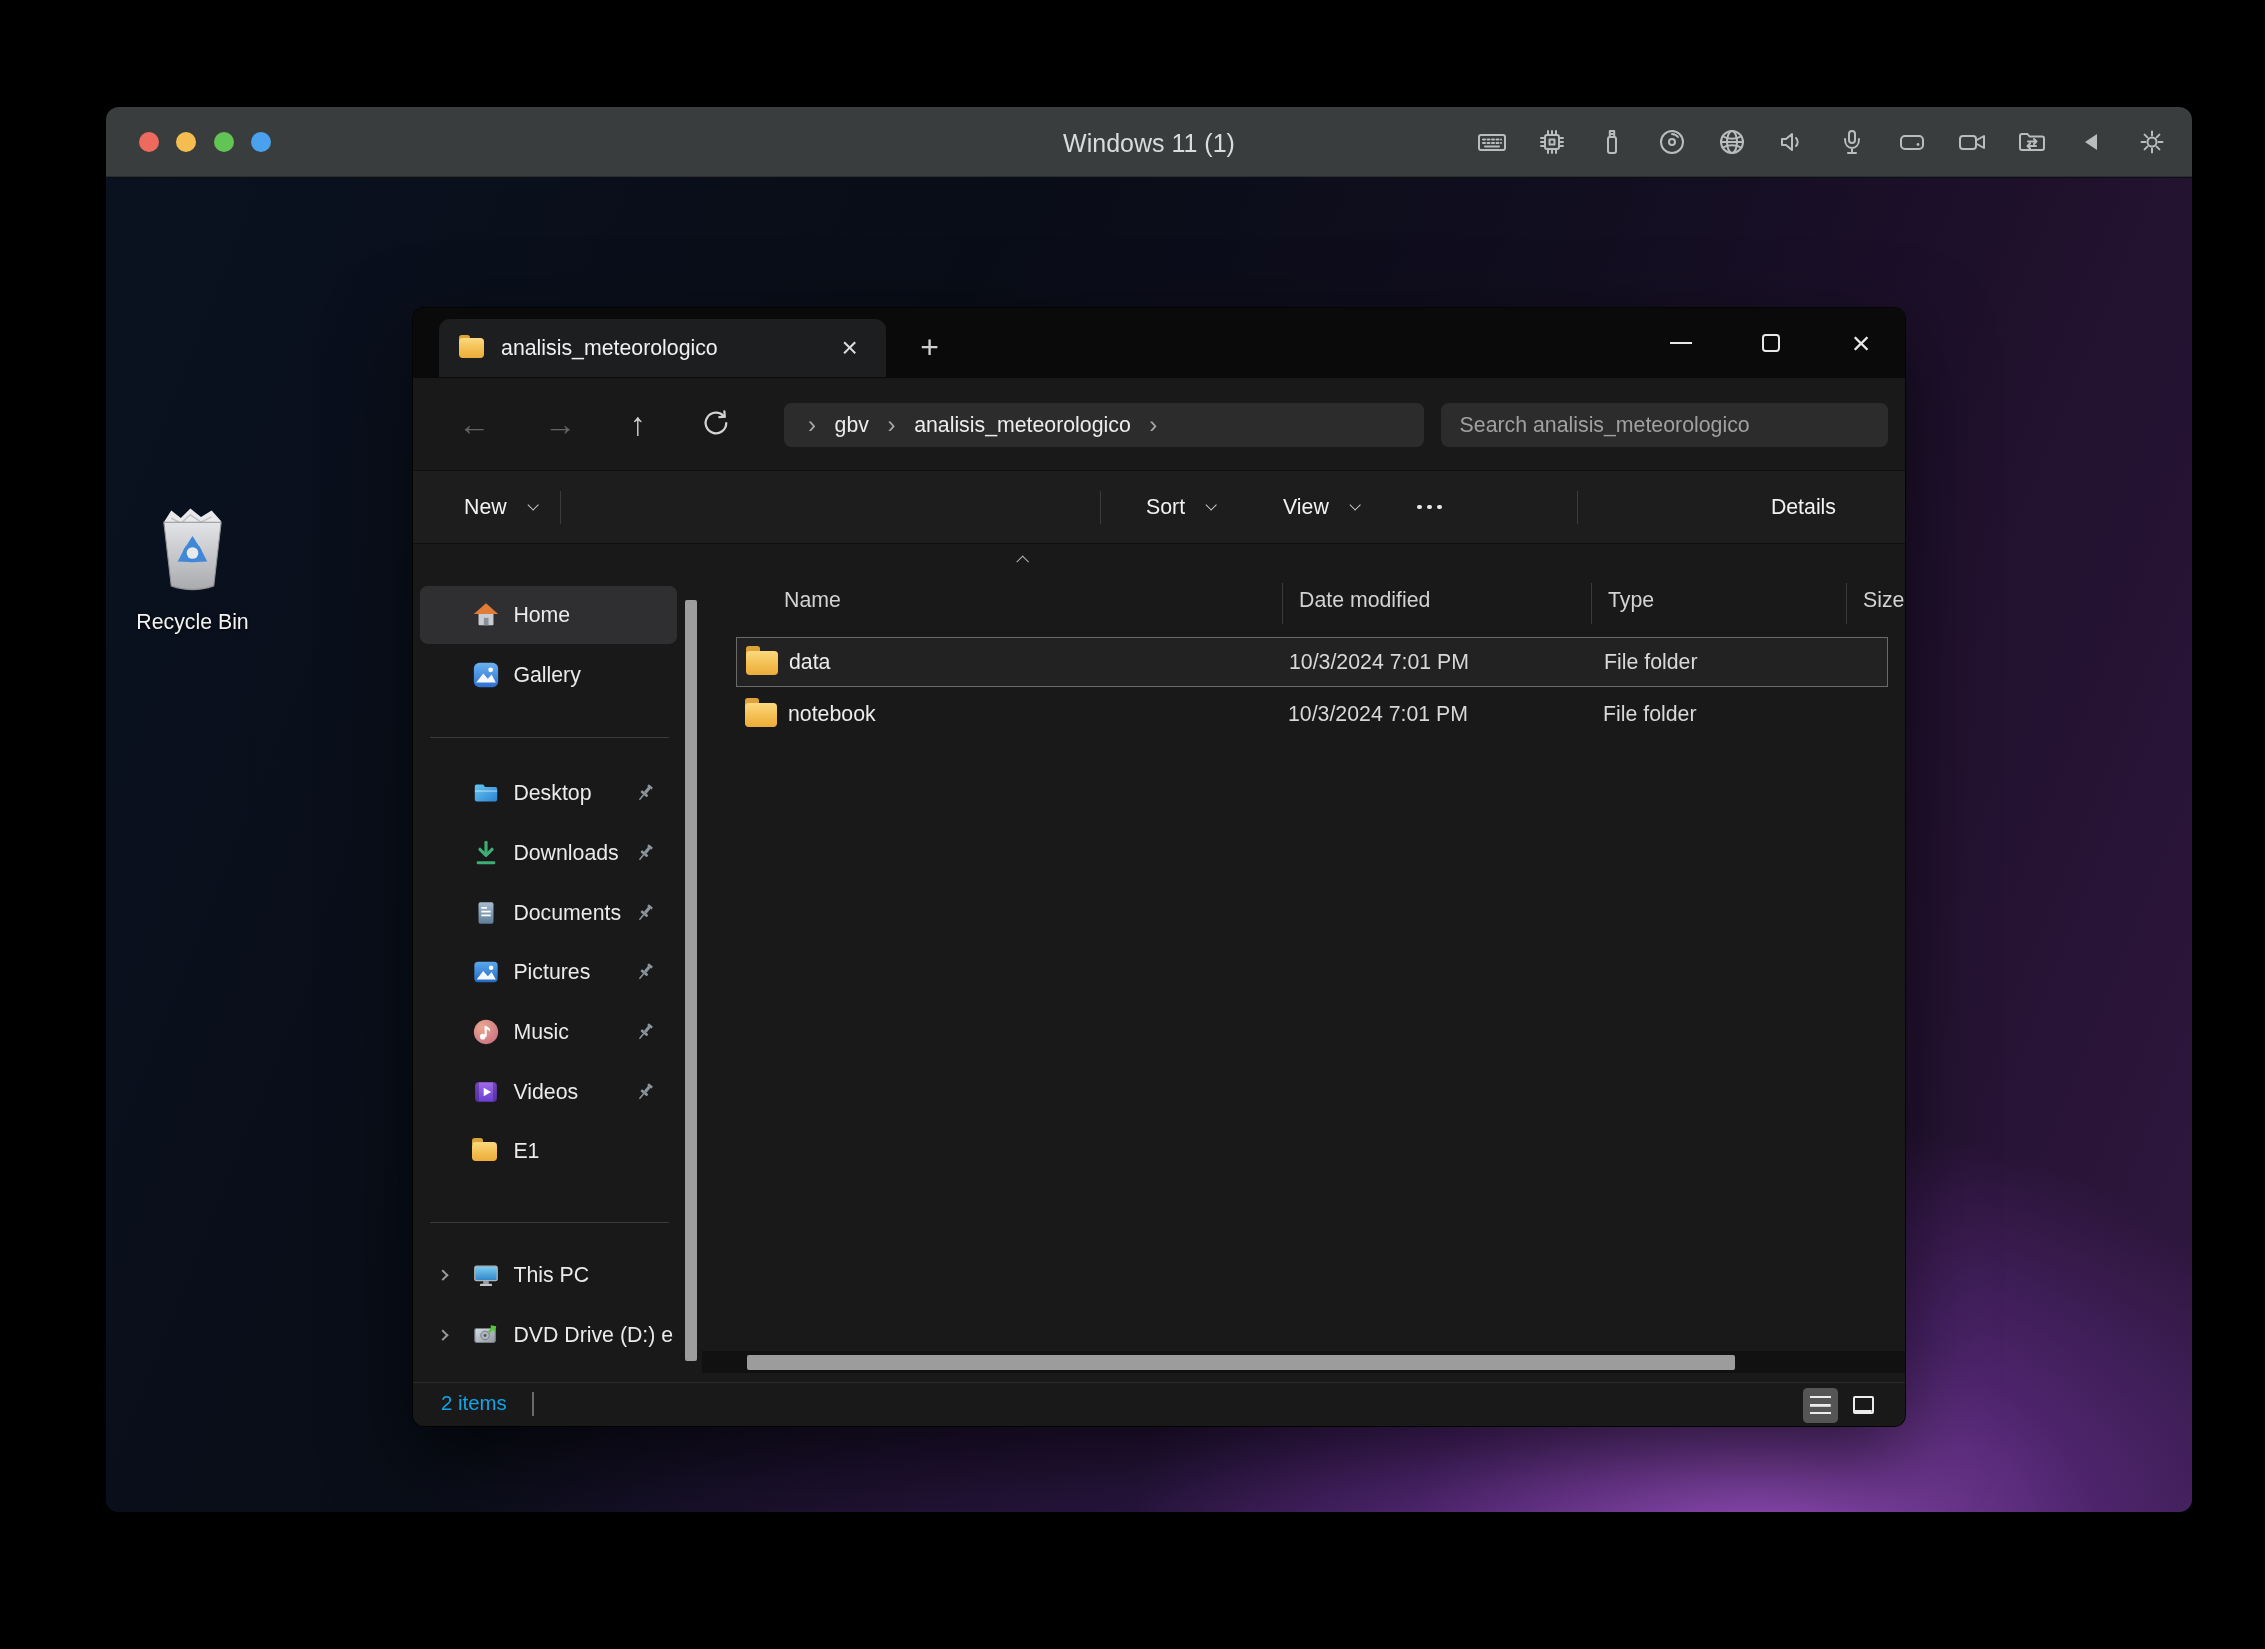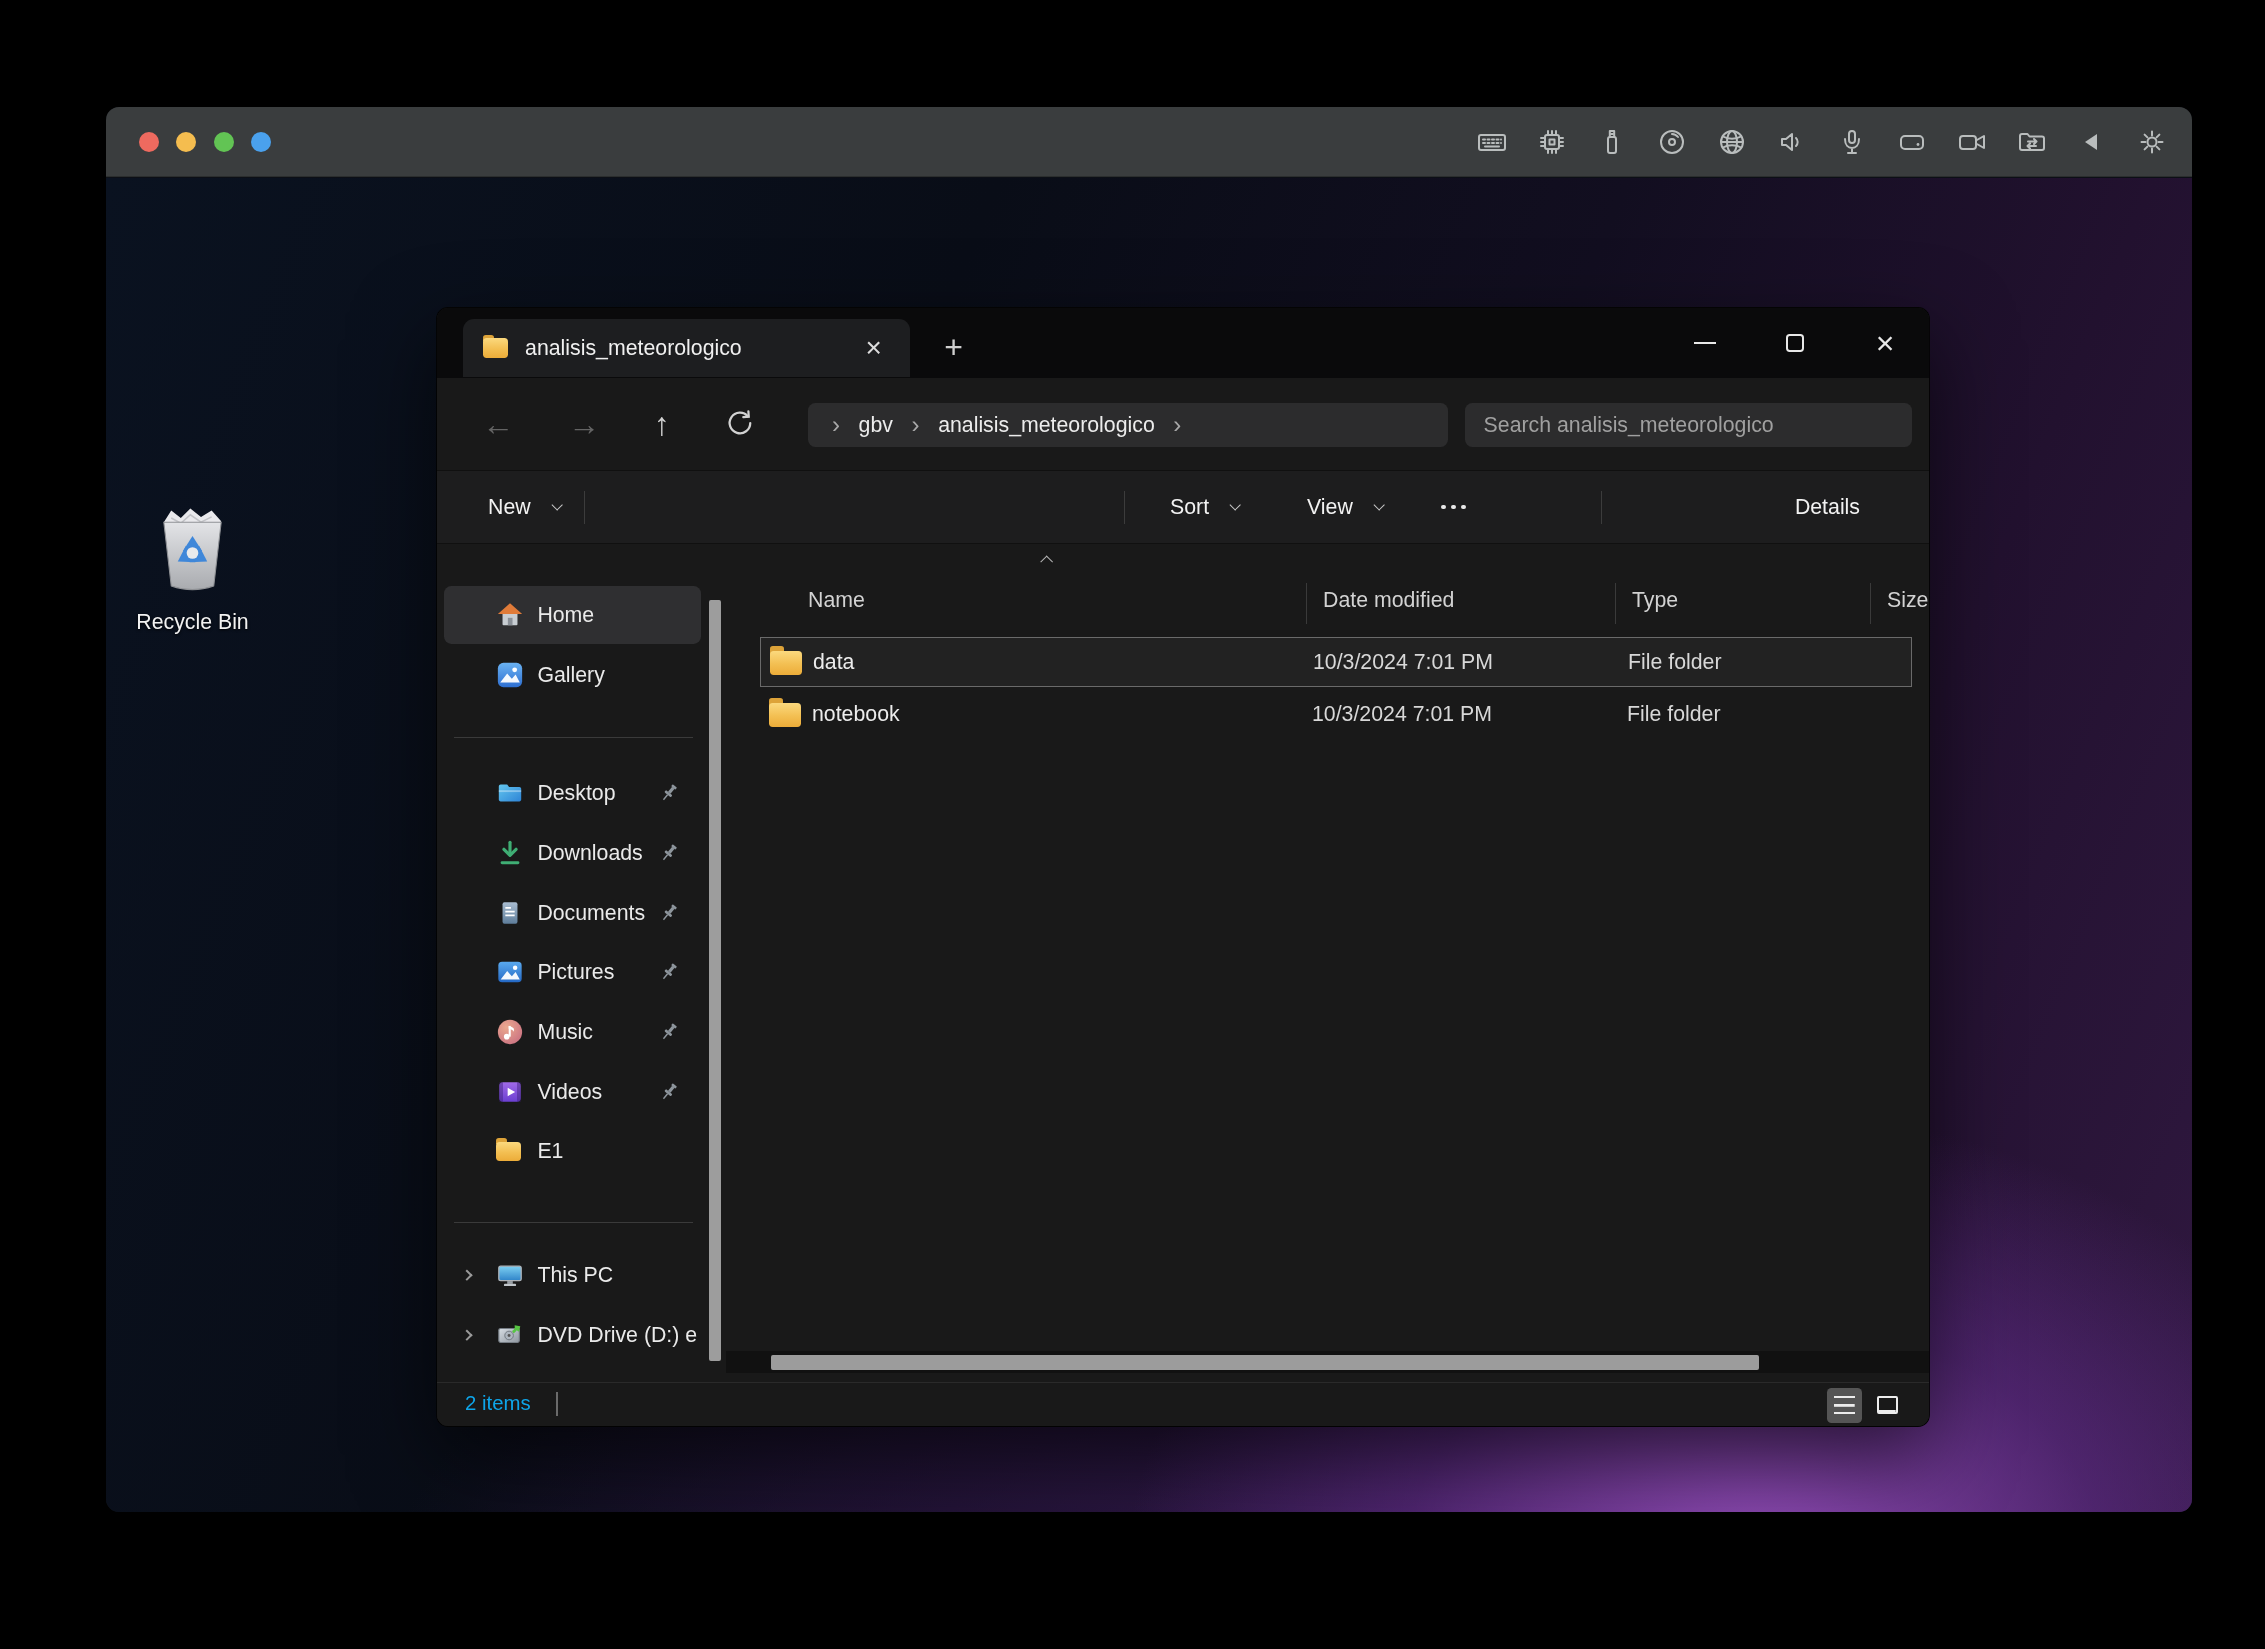--- a/index.html
+++ b/index.html
@@ -26,21 +26,21 @@
       linear-gradient(112deg, #0a1220 0%, #090d17 34%, #120e20 58%, #22112f 78%, #301840 100%);
   }
 
   
   .bin { position:absolute; left:26px; top:327px; width:121px; text-align:center; }
   .bin-label { margin-top:5.6px; color:#f2f2f2; font-size:21.3px; text-shadow:0 0.9px 2.8px rgba(0,0,0,.9); }
 
   
   .explorer { position:absolute; left:307px; top:130px; width:1492px; height:1118px;
               border-radius:11px; overflow:hidden; background:#191919;
-              box-shadow:0 30px 83px rgba(0,0,0,.6), 0 0 0 0.9px #050505;margin-left:24px; }
+              box-shadow:0 30px 83px rgba(0,0,0,.6), 0 0 0 0.9px #050505; }
   .tabbar { position:absolute; left:0; top:0; width:100%; height:70px; background:#0a0a0b; }
   .tab { position:absolute; left:26px; top:11px; width:447px; height:58px; background:#1d1e20;
          border-radius:11px 11px 0 0; display:flex; align-items:center; padding:0 20.4px; gap:16.7px; }
   .tab-label { color:#f0f0f0; font-size:21.3px; flex:1; }
   .tab-close { color:#dcdcdc; font-size:28px; line-height:28px; width:32px; text-align:center; border-radius:5.6px; }
   .newtab { position:absolute; left:495px; top:16.7px; width:43px; height:46px; color:#cfcfcf; font-size:32px;
             display:flex; align-items:center; justify-content:center; }
   .wincontrols { position:absolute; right:28px; top:0; height:70px; display:flex; align-items:center; gap:58px; }
   .wc { width:32px; height:32px; display:flex; align-items:center; justify-content:center; }
   .wc-min { width:22px; height:2.8px; background:#e8e8e8; }
@@ -119,20 +119,21 @@
 <body>
 
 <div class="screen">
   <div class="macwin">
 
     <div class="titlebar">
       <div class="tl-dot" style="left:33px;background:#ee6a5f"></div>
       <div class="tl-dot" style="left:70px;background:#f5bd4f"></div>
       <div class="tl-dot" style="left:108px;background:#62c454"></div>
       <div class="tl-dot" style="left:145px;background:#4aa1ed"></div>
+      <div class="vm-title">Windows 11 (1)</div>
       <div class="vm-tools">
         <div class="vm-tool">
             <svg width="32" height="32" viewBox="0 0 32 32">
               <rect x="3" y="9" width="26" height="15" rx="2"></rect>
               <path d="M7 13.5h2M11.5 13.5h2M16 13.5h2M20.5 13.5h2M25 13.5h0M7 17h2M11.5 17h2M16 17h2M20.5 17h2M25 17h0M9 20.5h14"></path>
             </svg>
           </div>
         <div class="vm-tool">
             <svg width="32" height="32" viewBox="0 0 32 32">
               <rect x="9" y="9" width="14" height="14" rx="2"></rect>

